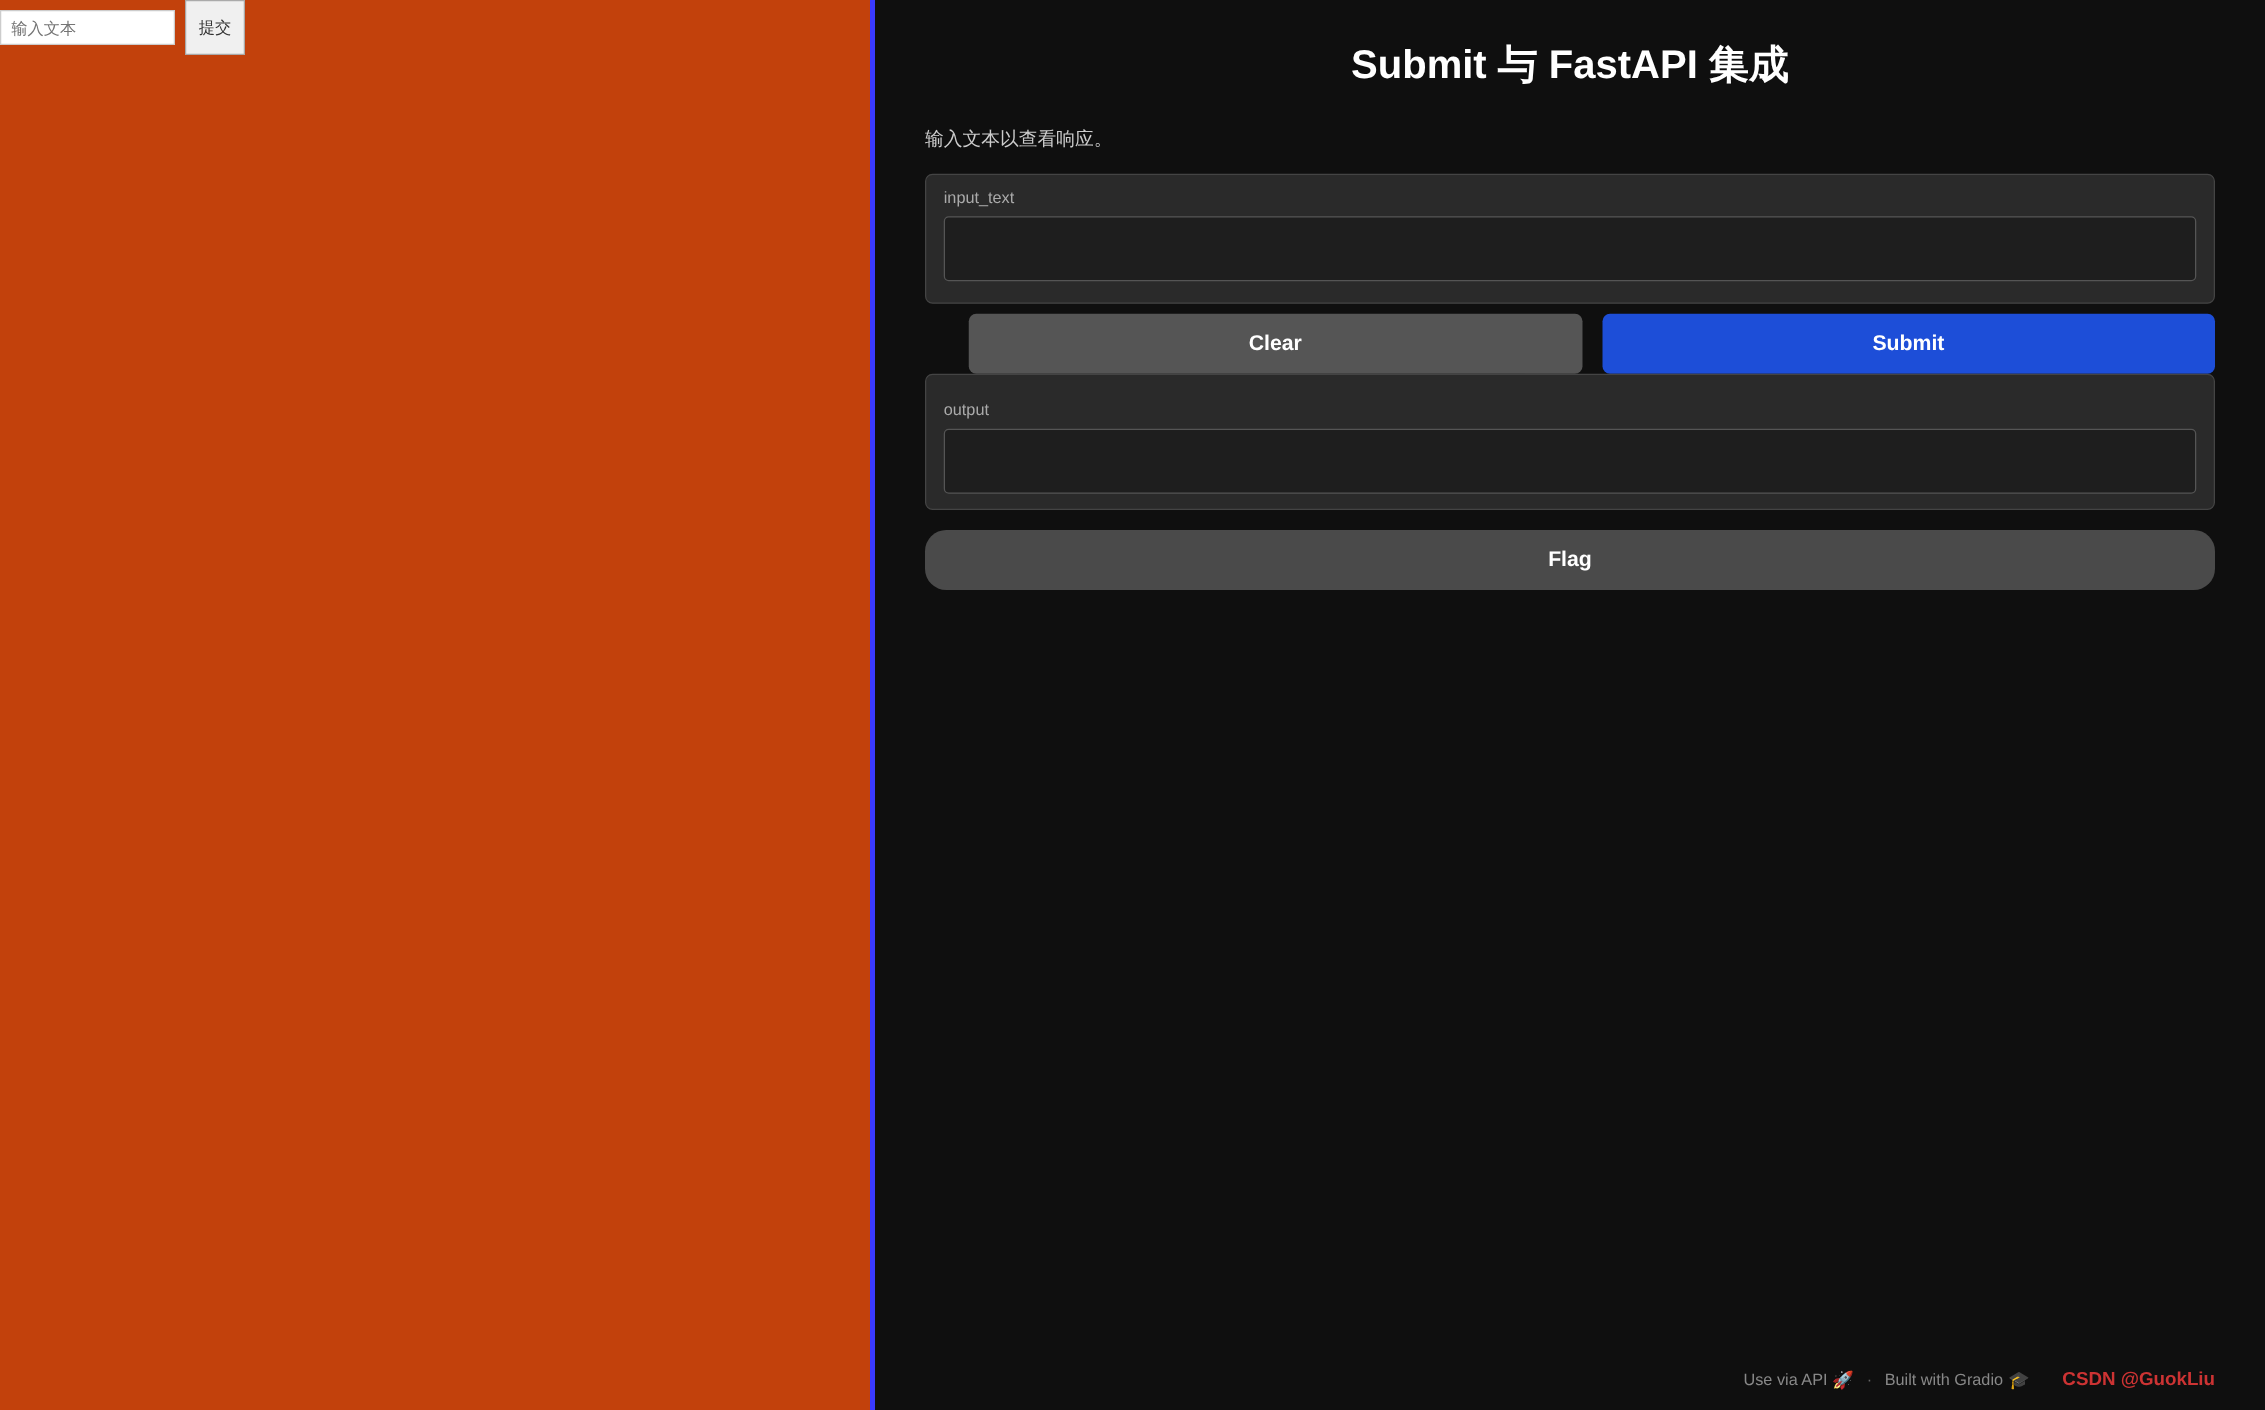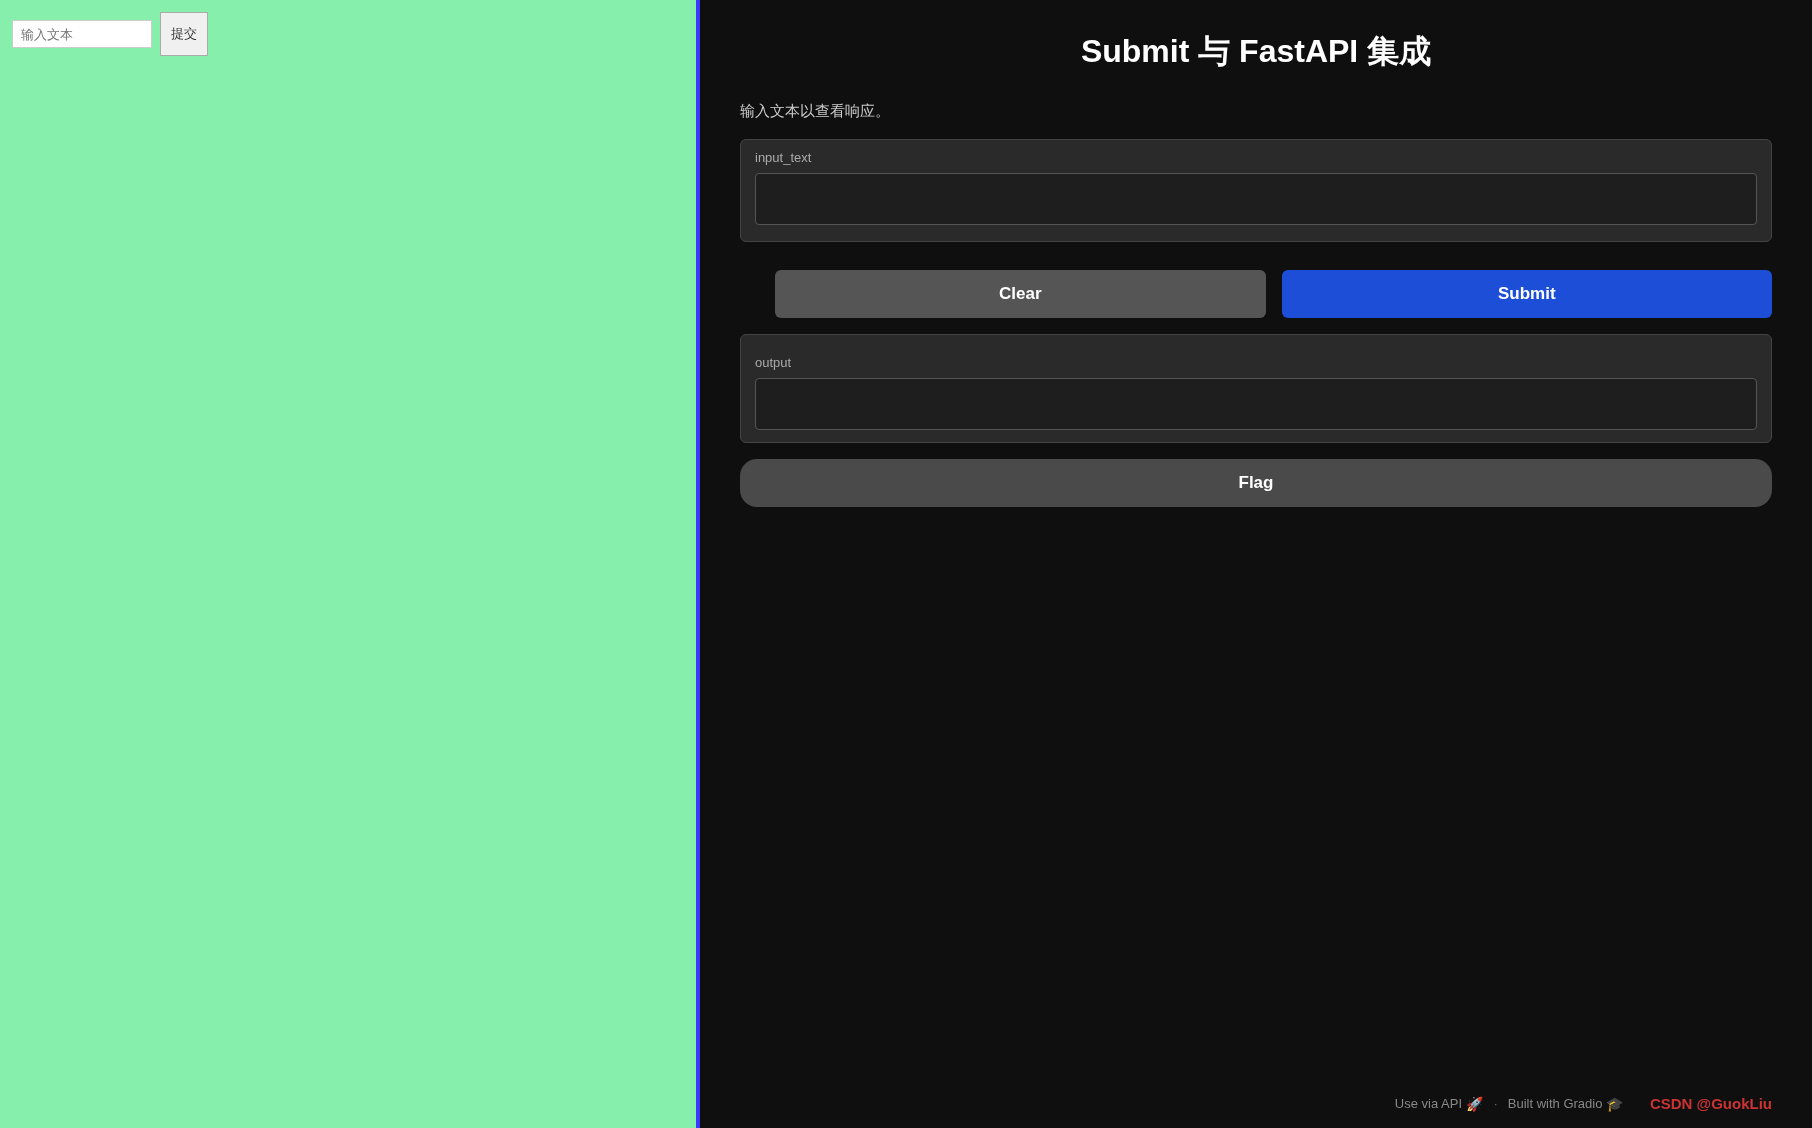--- a/index.html
+++ b/index.html
@@ -9,23 +9,22 @@
       height: 1128px;
       display: flex;
       font-family: sans-serif;
       overflow: hidden;
     }
 
     
     .left-panel {
       width: 700px;
       height: 100%;
-      background: #86efac;
+      background: #c2410c;
       border-right: 4px solid #3a3aff;
-      padding: 12px;
       display: flex;
       flex-direction: column;
       gap: 8px;
     }
 
     .left-top-row {
       display: flex;
       align-items: center;
       gap: 8px;
     }
@@ -73,21 +72,21 @@
       color: #cccccc;
       font-size: 15px;
       margin-bottom: 18px;
     }
 
     .input-section {
       background: #2a2a2a;
       border: 1px solid #444;
       border-radius: 6px;
       padding: 10px 14px 12px 14px;
-      margin-bottom: 28px;
+      margin-bottom: 8px;
     }
 
     .field-label {
       color: #aaaaaa;
       font-size: 13px;
       margin-bottom: 8px;
     }
 
     .text-input-box {
       background: #1e1e1e;
@@ -98,21 +97,21 @@
       color: #fff;
       font-size: 14px;
       padding: 8px 10px;
       resize: none;
       outline: none;
     }
 
     .button-row {
       display: flex;
       gap: 16px;
-      margin-bottom: 16px;
+      margin-bottom: 0;
       padding-left: 35px;
     }
 
     .clear-btn {
       flex: 1;
       background: #555555;
       color: #ffffff;
       border: none;
       border-radius: 6px;
       padding: 14px;

